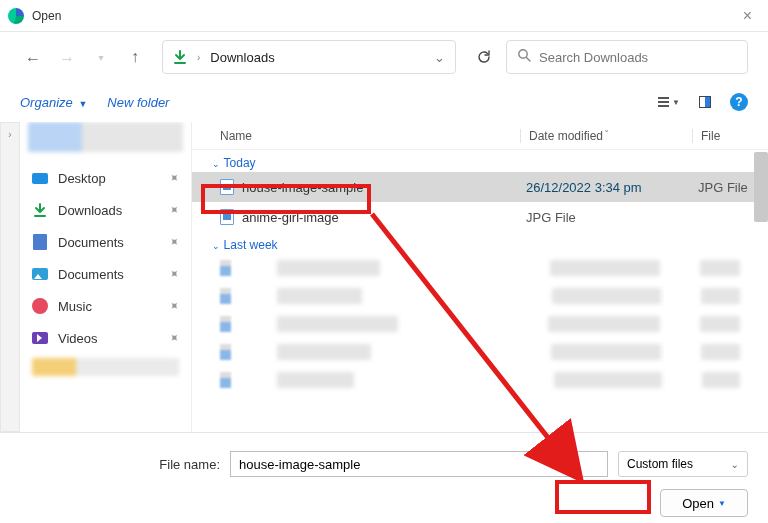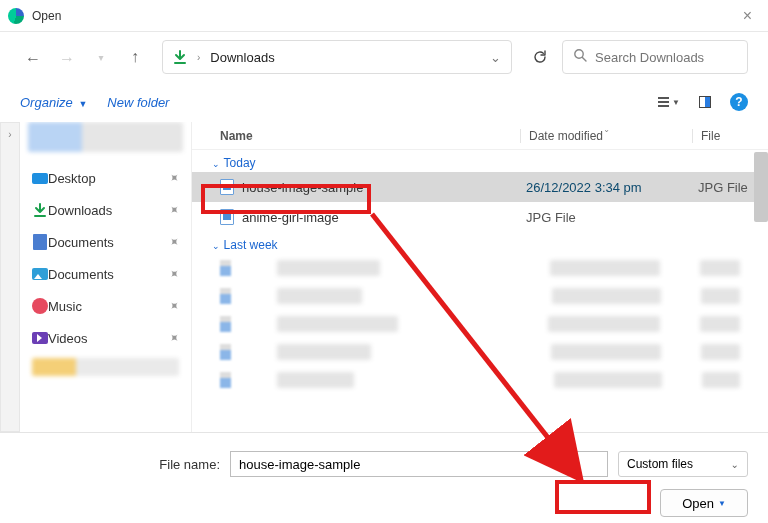--- a/index.html
+++ b/index.html
@@ -14,56 +14,56 @@
 
 .navbar { height: 50px; display: flex; align-items: center; padding: 0 20px; gap: 8px; }
 .navbtn { width: 26px; height: 26px; display: flex; align-items: center; justify-content: center; color: #666; font-size: 16px; }
 .navbtn.disabled { color: #ccc; }
 .pathbox { flex: 1; height: 34px; border: 1px solid #ddd; border-radius: 4px; display: flex; align-items: center; padding: 0 10px; gap: 10px; margin: 0 6px; font-size: 13px; }
 .pathbox .dl-glyph svg { display: block; }
 .pathbox .chev { color: #888; font-size: 10px; }
 .pathbox .loc { color: #222; }
 .pathbox .drop { margin-left: auto; color: #777; }
 .refresh { width: 28px; display: flex; align-items: center; justify-content: center; color: #555; }
-.searchbox { width: 186px; height: 34px; border: 1px solid #ddd; border-radius: 4px; display: flex; align-items: center; padding: 0 10px; gap: 8px; }
+.searchbox { width: 242px; height: 34px; border: 1px solid #ddd; border-radius: 4px; display: flex; align-items: center; padding: 0 10px; gap: 8px; }
 .searchbox input { border: none; outline: none; font-size: 13px; width: 100%; color: #555; }
 .search-glyph { color: #888; }
 
 
 .toolbar { height: 40px; display: flex; align-items: center; padding: 0 20px; gap: 20px; font-size: 13px; }
 .toolbar .link { color: #1a66d1; cursor: pointer; font-style: italic; }
 .toolbar .link .caret { font-size: 9px; margin-left: 2px; }
 .toolbar .right { margin-left: auto; display: flex; align-items: center; gap: 14px; }
 .toolbar .viewbtn { width: 22px; height: 22px; display: flex; align-items: center; justify-content: center; }
 .list-glyph { display: inline-block; width: 14px; height: 10px; background: linear-gradient(#555 0 2px, transparent 2px 4px, #555 4px 6px, transparent 6px 8px, #555 8px 10px); }
 .preview-glyph { display: inline-block; width: 12px; height: 12px; border: 1px solid #444; position: relative; }
 .preview-glyph::after { content: ""; position: absolute; right: 0; top: 0; bottom: 0; width: 5px; background: #2a7de1; }
 .help-glyph { width: 18px; height: 18px; border-radius: 50%; background: #1a8fe3; color: #fff; font-size: 12px; font-weight: bold; display: flex; align-items: center; justify-content: center; }
 
 
 .body { display: flex; height: 310px; position: relative; }
 .expander { width: 20px; background: #f3f3f3; border: 1px solid #e6e6e6; display: flex; align-items: flex-start; justify-content: center; color: #888; font-size: 10px; padding-top: 6px; }
 
 .sidebar { width: 172px; border-right: 1px solid #eee; display: flex; flex-direction: column; overflow: hidden; }
 .quick-blur { height: 30px; margin: 0 8px 10px 8px; background: linear-gradient(90deg, #b9d4f4 0 35%, #e6e6e6 35% 100%); filter: blur(2px); border-radius: 2px; }
-.sb-item { display: flex; align-items: center; height: 32px; padding: 0 12px; font-size: 13px; color: #333; position: relative; }
+.sb-item { display: flex; align-items: center; height: 32px; padding: 0 12px; gap: 10px; font-size: 13px; color: #333; position: relative; }
 .sb-item .pin { margin-left: auto; color: #999; font-size: 12px; transform: rotate(45deg); }
 .sb-icon { width: 16px; height: 16px; display: flex; align-items: center; justify-content: center; }
 .ic-desktop { width: 16px; height: 11px; background: #1e8fe0; border-radius: 2px; }
 .ic-docs { width: 14px; height: 16px; background: #4a7dd0; border-radius: 1px; }
 .ic-pics { width: 16px; height: 12px; background: #2f9fd8; border-radius: 2px; position: relative; }
 .ic-pics::after { content: ""; position: absolute; bottom: 1px; left: 2px; border-left: 4px solid transparent; border-right: 4px solid transparent; border-bottom: 5px solid #fff; }
 .ic-music { width: 16px; height: 16px; border-radius: 50%; background: #e64a5f; }
 .ic-videos { width: 16px; height: 12px; background: #6b3fb5; border-radius: 2px; position: relative; }
 .ic-videos::after { content: ""; position: absolute; left: 5px; top: 2px; border-left: 5px solid #fff; border-top: 4px solid transparent; border-bottom: 4px solid transparent; }
 .sb-blur { height: 18px; margin: 4px 12px; background: linear-gradient(90deg, #f4cf77 0 30%, #eaeaea 30% 100%); filter: blur(2px); border-radius: 2px; }
 
 .main { flex: 1; position: relative; overflow: hidden; }
 .cols { display: flex; height: 28px; align-items: center; padding-left: 28px; font-size: 12px; color: #555; border-bottom: 1px solid #f0f0f0; position: relative; }
-.col-name { width: 300px; font-weight: bold; }
+.col-name { width: 300px; }
 .col-date { width: 172px; border-left: 1px solid #e4e4e4; padding-left: 8px; position: relative; }
 .col-date .sort { position: absolute; top: -4px; left: 50%; transform: translateX(-50%); font-size: 8px; color: #888; }
 .col-type { border-left: 1px solid #e4e4e4; padding-left: 8px; }
 
 .group { padding: 6px 0 2px 20px; font-size: 12px; color: #1a66d1; }
 .group .gchev { font-size: 9px; margin-right: 4px; }
 
 .file-row { display: flex; align-items: center; height: 30px; padding-left: 28px; font-size: 13px; color: #333; }
 .file-row.selected { background: #d8d8d8; }
 .file-row .ficon { width: 14px; height: 16px; border: 1px solid #6aa0db; border-radius: 1px; margin-right: 8px; position: relative; background: #fff; }

